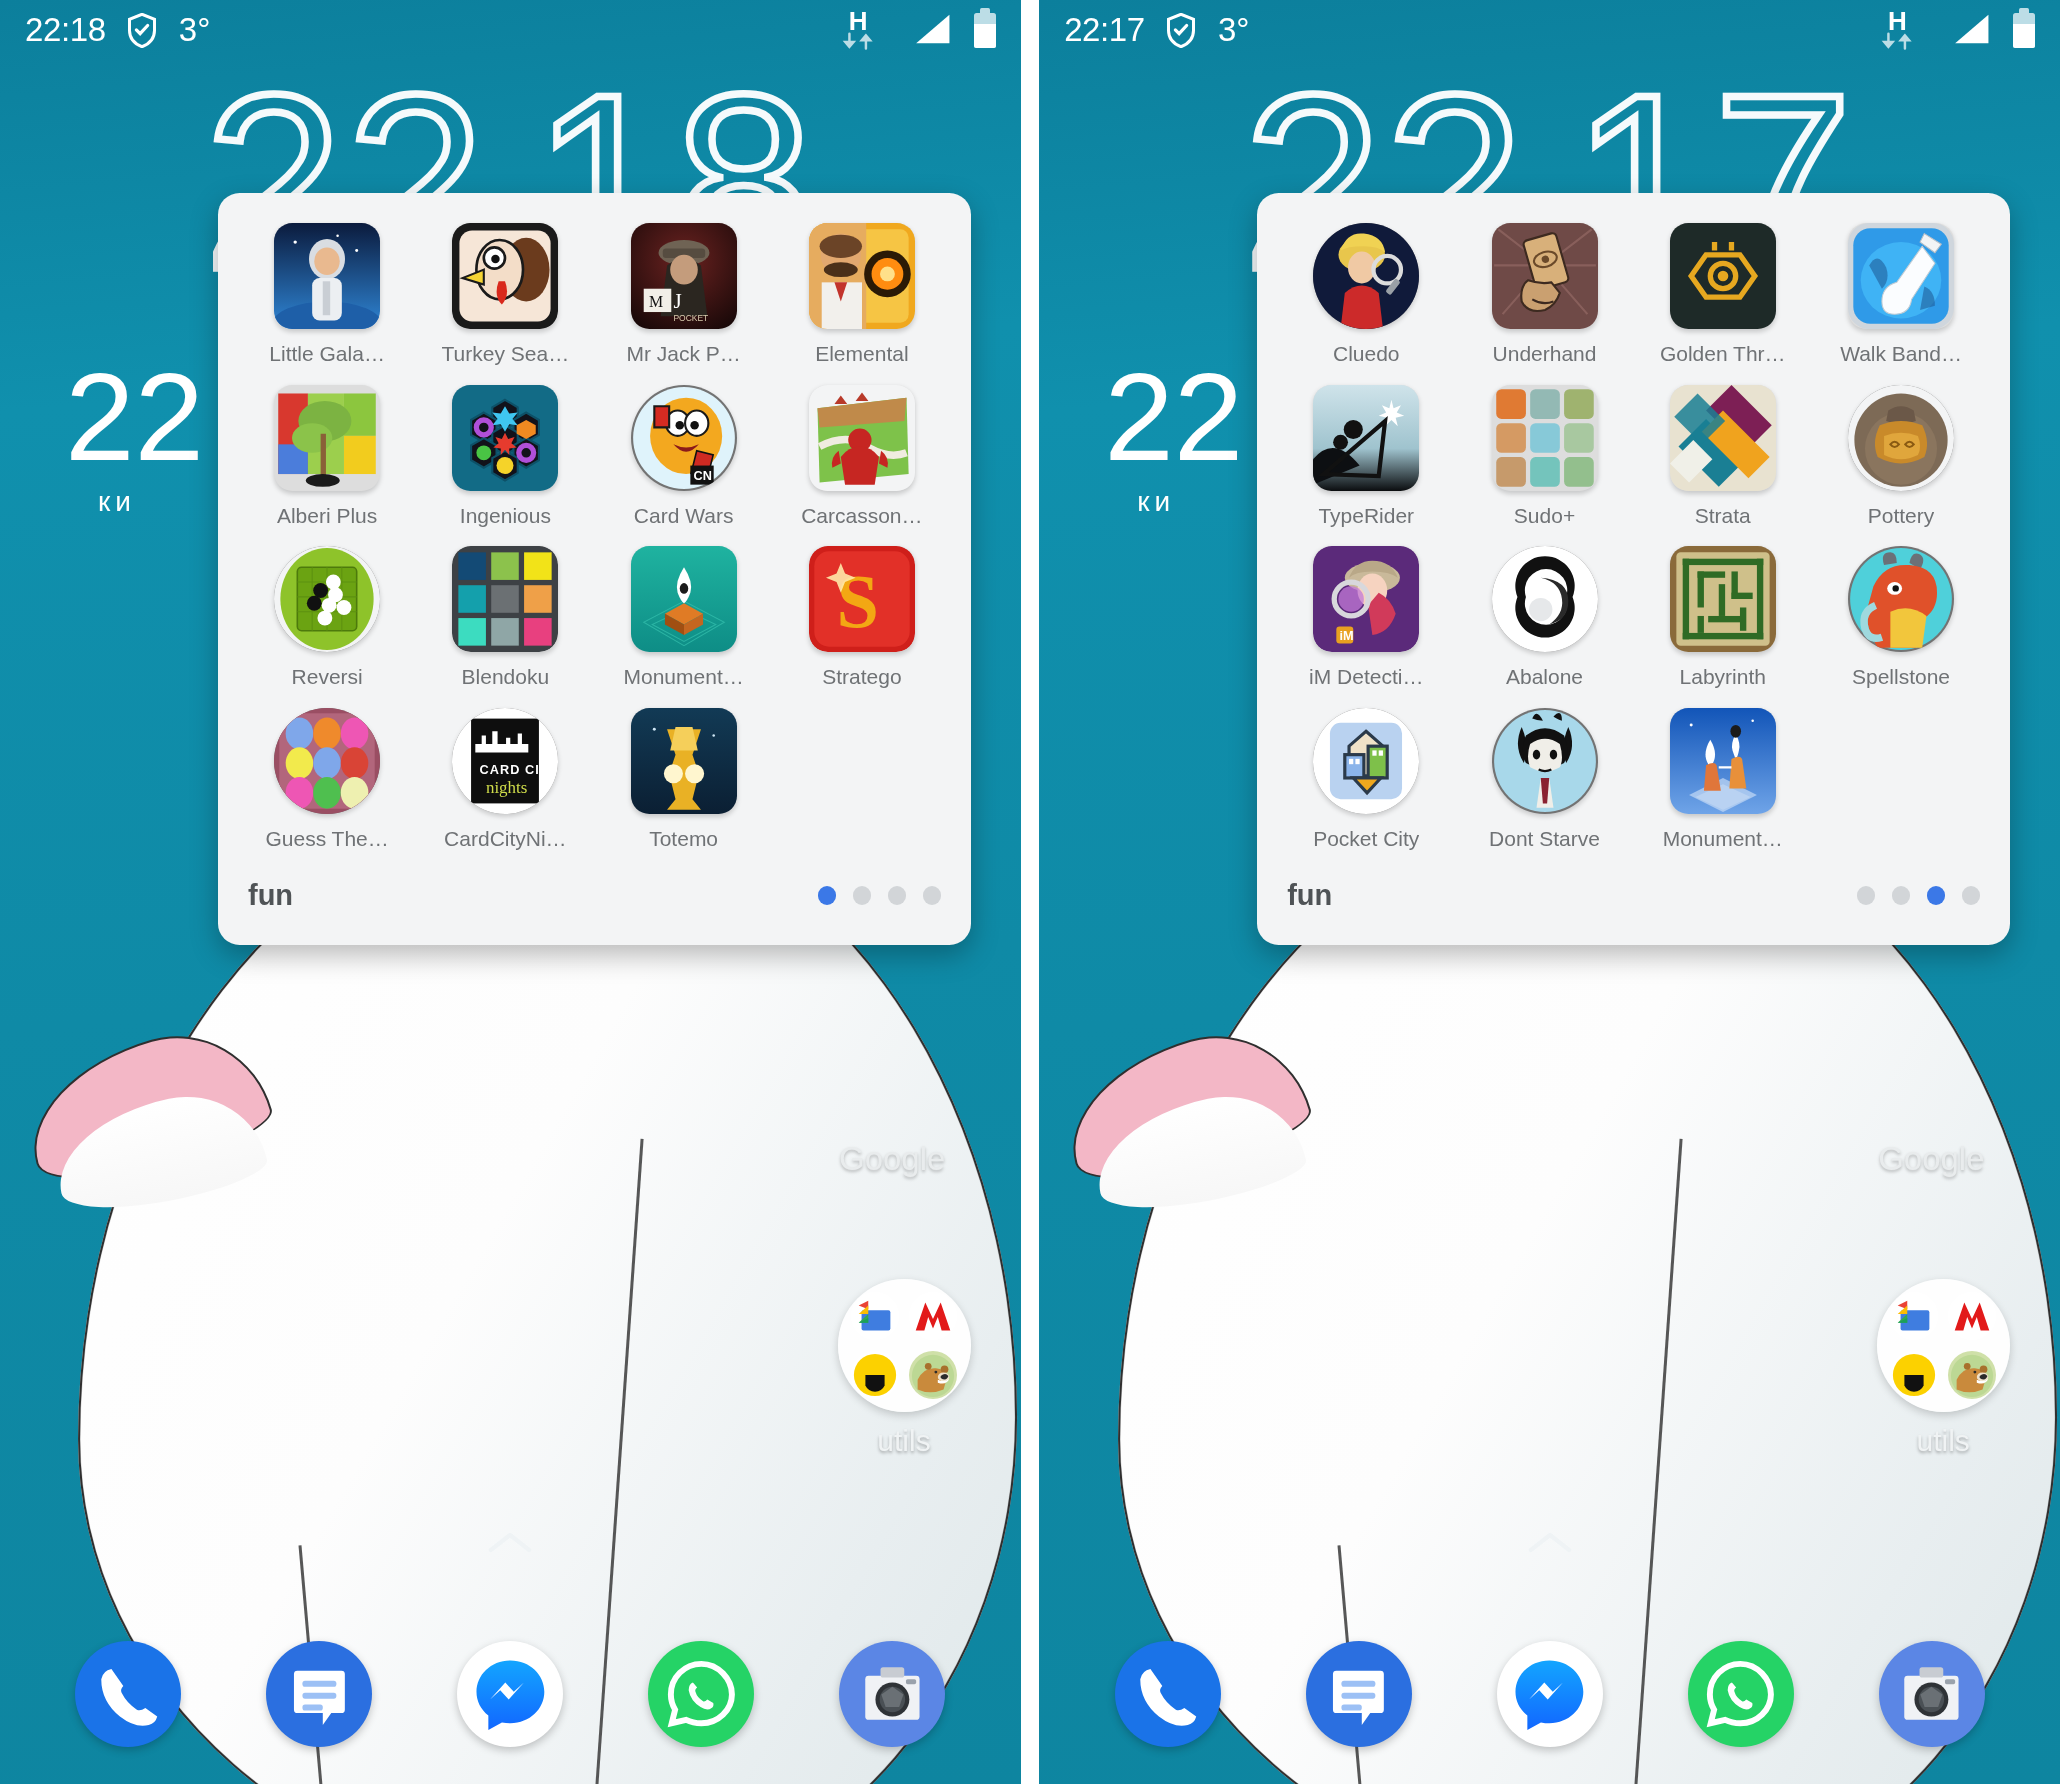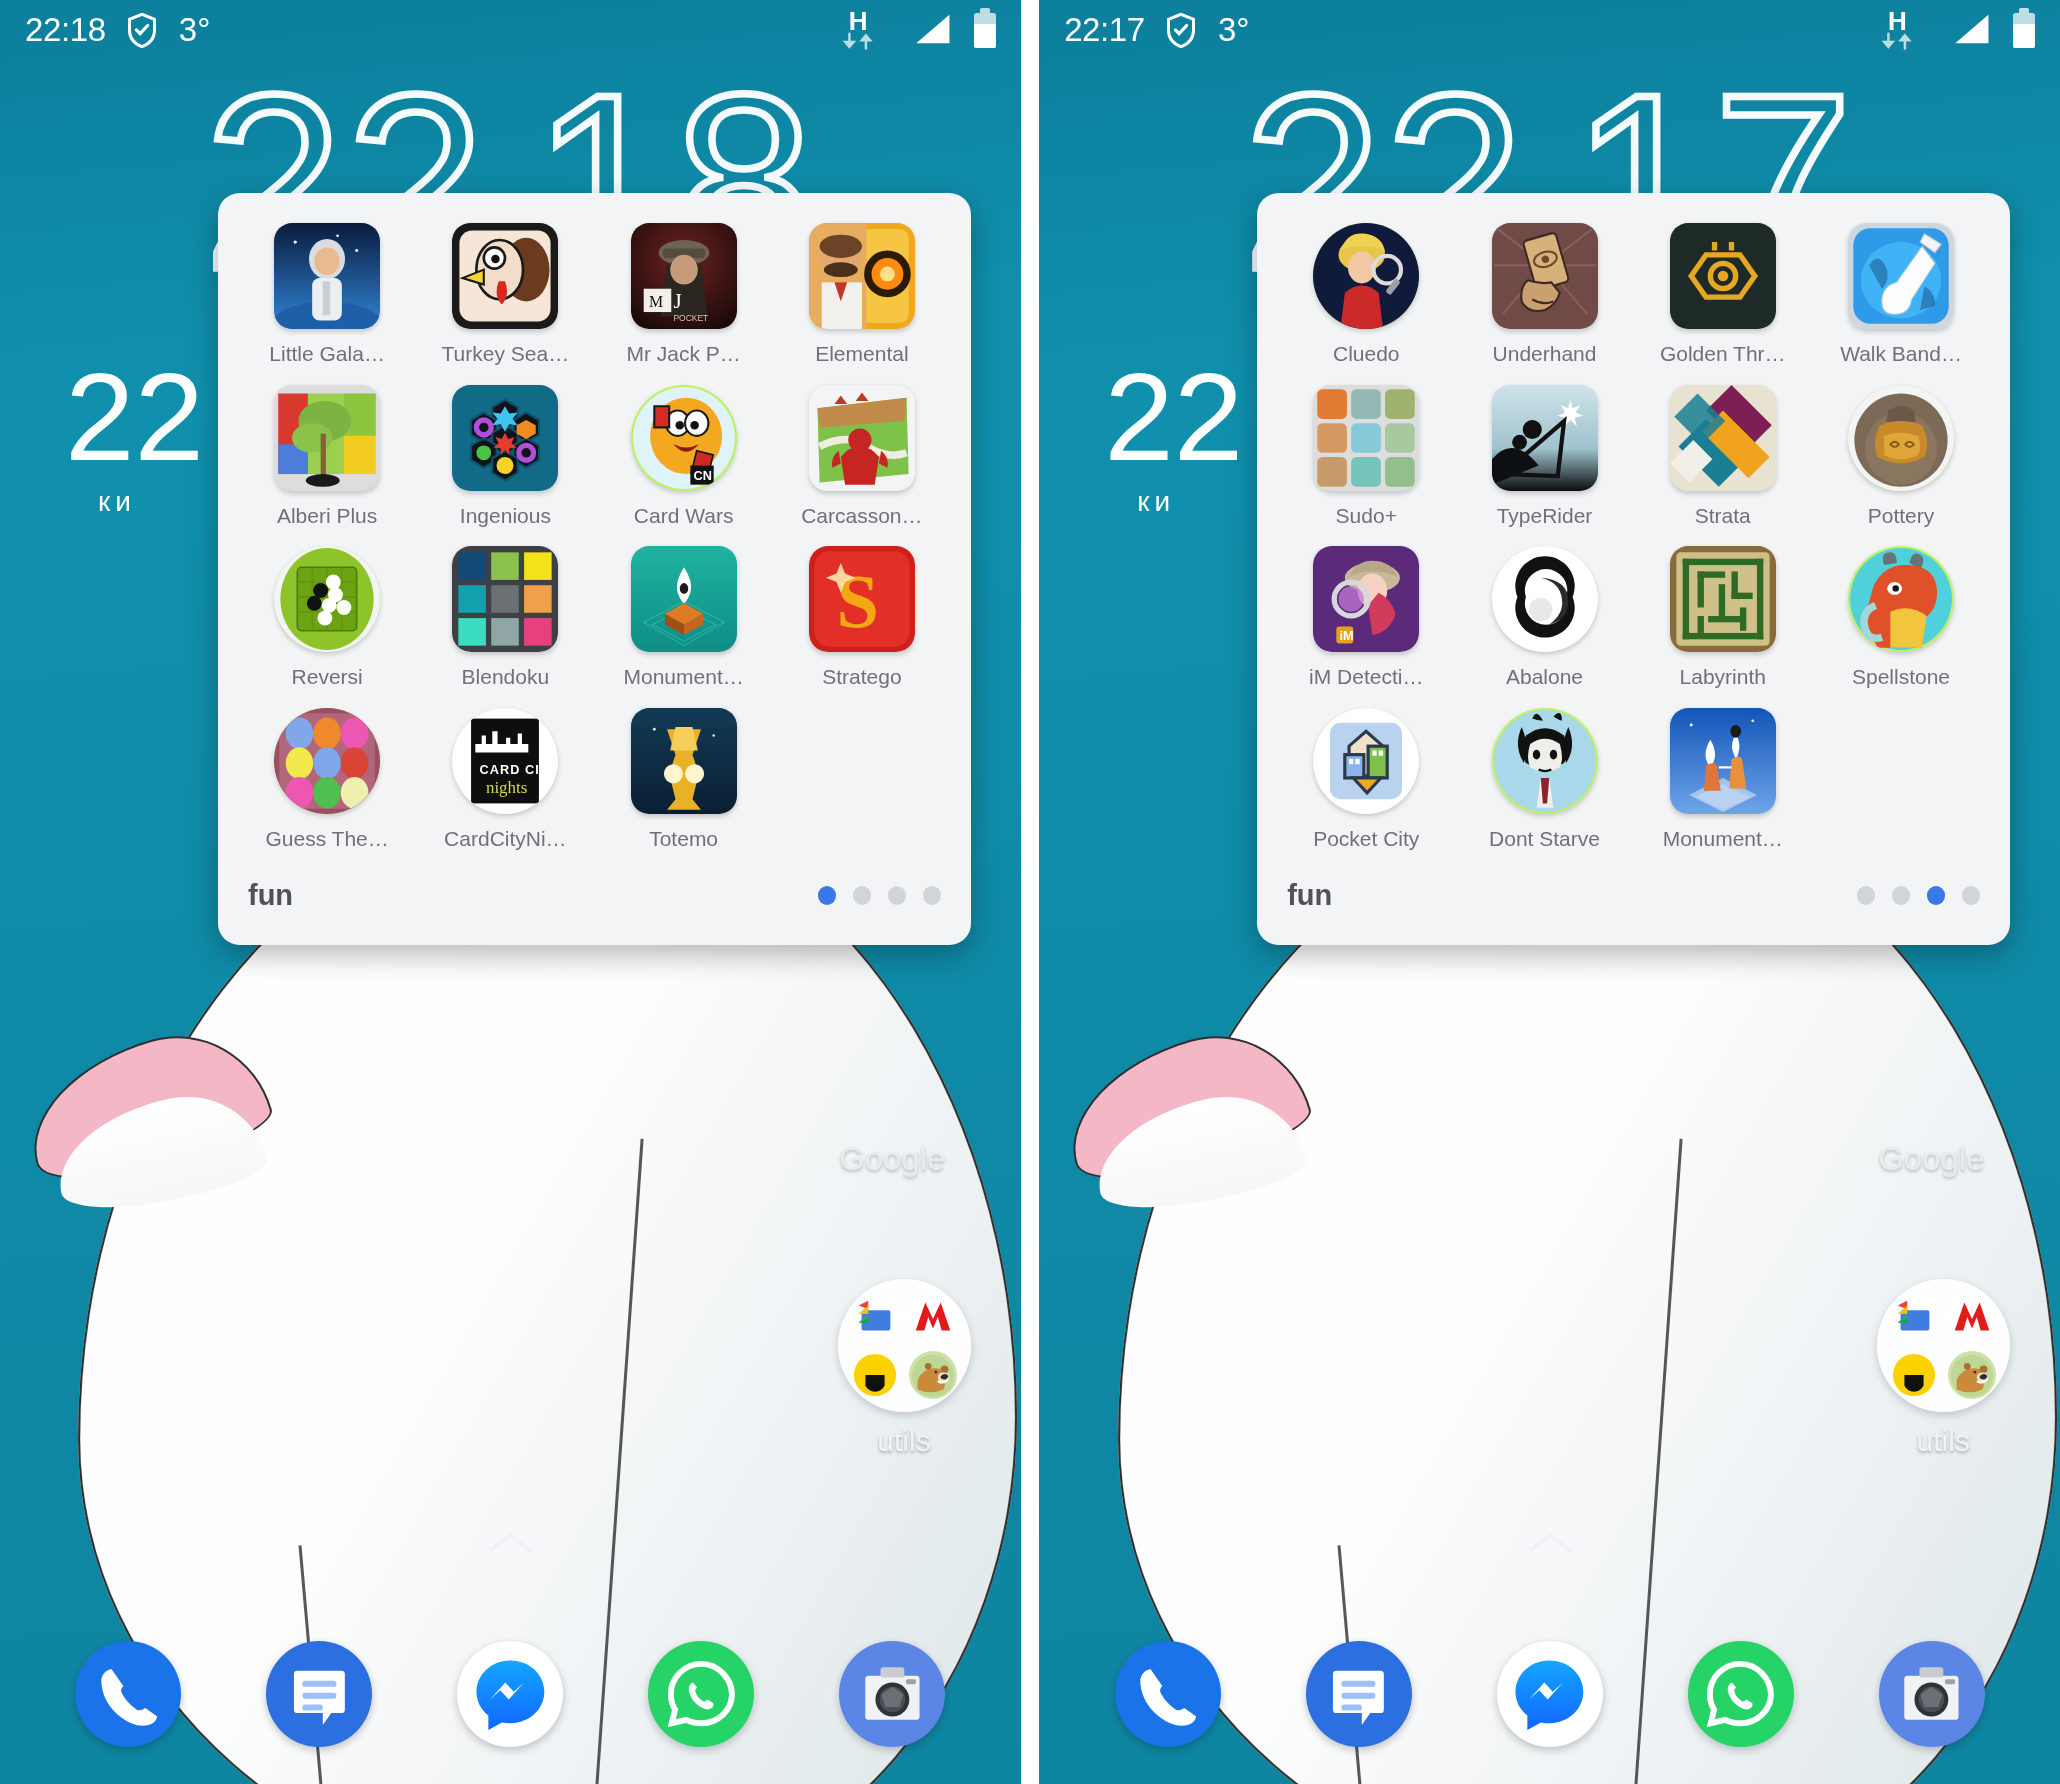--- a/index.html
+++ b/index.html
@@ -172,21 +172,21 @@
   .app-icon {
     width: 106px; height: 106px;
     border-radius: 18.3px;
     overflow: hidden;
     position: relative;
     background: #ddd;
     box-shadow: 0 2.5px 5px rgba(0,0,0,0.18);
   }
   .app-icon.round {
     border-radius: 50%;
-    background: #bef264;
+    background: #737373;
     display: flex; align-items: center; justify-content: center;
   }
   .app-label {
     margin-top: 13.3px;
     font-size: 21px;
     color: #6f7275;
     white-space: nowrap;
     max-width: 174px;
     overflow: hidden;
     text-overflow: ellipsis;
@@ -840,51 +840,51 @@
                 <ellipse cx="50" cy="54" rx="38" ry="36" fill="#3fb3f5"></ellipse>
                 <path d="M72 10 l16 10 -6 8 -14-10z" fill="#f2f4f6" stroke="#b6bfc7"></path>
                 <path d="M70 22 L46 56 q-14 4-14 18 q0 12 12 12 q14 0 16-14 l22-34z" fill="#fbfdff" stroke="#c3ccd4"></path>
                 <path d="M20 40 q8-14 16 2 q4 12-4 20z" fill="#1f5e99" opacity=".6"></path>
                 <path d="M72 60 q10 4 10 18 l-14 4z" fill="#1f5e99" opacity=".6"></path>
               </svg></div>
             <div class="app-label">Walk Band…</div>
           </div>
           <div class="app">
             <div class="app-icon"><svg viewBox="0 0 100 100" width="100%" height="100%" preserveAspectRatio="none">
-                <g>
-                  <rect x="4" y="4" width="28" height="28" rx="5" fill="#e07a33"></rect>
-                  <rect x="36" y="4" width="28" height="28" rx="5" fill="#93b9b4"></rect>
-                  <rect x="68" y="4" width="28" height="28" rx="5" fill="#9fb36f"></rect>
-                  <rect x="4" y="36" width="28" height="28" rx="5" fill="#d59a63"></rect>
-                  <rect x="36" y="36" width="28" height="28" rx="5" fill="#87c9d8"></rect>
-                  <rect x="68" y="36" width="28" height="28" rx="5" fill="#a8c8a0"></rect>
-                  <rect x="4" y="68" width="28" height="28" rx="5" fill="#c69a6b"></rect>
-                  <rect x="36" y="68" width="28" height="28" rx="5" fill="#74c4bc"></rect>
-                  <rect x="68" y="68" width="28" height="28" rx="5" fill="#93bf8d"></rect>
-                </g>
-              </svg></div>
-            <div class="app-label">Sudo+</div>
-          </div>
-          <div class="app">
-            <div class="app-icon"><svg viewBox="0 0 100 100" width="100%" height="100%" preserveAspectRatio="none">
                 <defs>
                   <linearGradient id="tr" x1="0" y1="0" x2="0" y2="1">
                     <stop offset="0" stop-color="#cfe3ea"></stop>
                     <stop offset=".6" stop-color="#9fc3ce"></stop>
                     <stop offset="1" stop-color="#0b0d0f"></stop>
                   </linearGradient>
                 </defs>
                 <rect width="100" height="100" fill="url(#tr)"></rect>
                 <path d="M74 14 l2 8 7-3 -4 7 7 3 -8 2 2 8 -6-6 -6 6 2-8 -8-2 7-3 -4-7 7 3z" fill="#fff"></path>
                 <path d="M0 70 q20-24 44 6 l-44 18z" fill="#0d0f12"></path>
                 <circle cx="38" cy="42" r="9" fill="#111"></circle>
                 <circle cx="26" cy="54" r="7" fill="#111"></circle>
                 <path d="M10 84 L68 34 L62 86 Z" fill="none" stroke="#111" stroke-width="4"></path>
               </svg></div>
             <div class="app-label">TypeRider</div>
+          </div>
+          <div class="app">
+            <div class="app-icon"><svg viewBox="0 0 100 100" width="100%" height="100%" preserveAspectRatio="none">
+                <g>
+                  <rect x="4" y="4" width="28" height="28" rx="5" fill="#e07a33"></rect>
+                  <rect x="36" y="4" width="28" height="28" rx="5" fill="#93b9b4"></rect>
+                  <rect x="68" y="4" width="28" height="28" rx="5" fill="#9fb36f"></rect>
+                  <rect x="4" y="36" width="28" height="28" rx="5" fill="#d59a63"></rect>
+                  <rect x="36" y="36" width="28" height="28" rx="5" fill="#87c9d8"></rect>
+                  <rect x="68" y="36" width="28" height="28" rx="5" fill="#a8c8a0"></rect>
+                  <rect x="4" y="68" width="28" height="28" rx="5" fill="#c69a6b"></rect>
+                  <rect x="36" y="68" width="28" height="28" rx="5" fill="#74c4bc"></rect>
+                  <rect x="68" y="68" width="28" height="28" rx="5" fill="#93bf8d"></rect>
+                </g>
+              </svg></div>
+            <div class="app-label">Sudo+</div>
           </div>
           <div class="app">
             <div class="app-icon"><svg viewBox="0 0 100 100" width="100%" height="100%" preserveAspectRatio="none">
                 <rect width="100" height="100" fill="#e8e2d0"></rect>
                 <g>
                   <path d="M58 0 L96 38 L72 62 L34 24z" fill="#7d1f55"></path>
                   <path d="M8 58 L46 96 L72 70 L34 32z" fill="#1a7f94"></path>
                   <path d="M30 44 L74 88 L94 68 L50 24z" fill="#f0a31e"></path>
                   <path d="M4 30 L26 8 L52 34 L30 56z" fill="#1a7f94" opacity=".85"></path>
                   <path d="M0 74 L22 52 L40 70 L18 92z" fill="#f0f0e8"></path>

